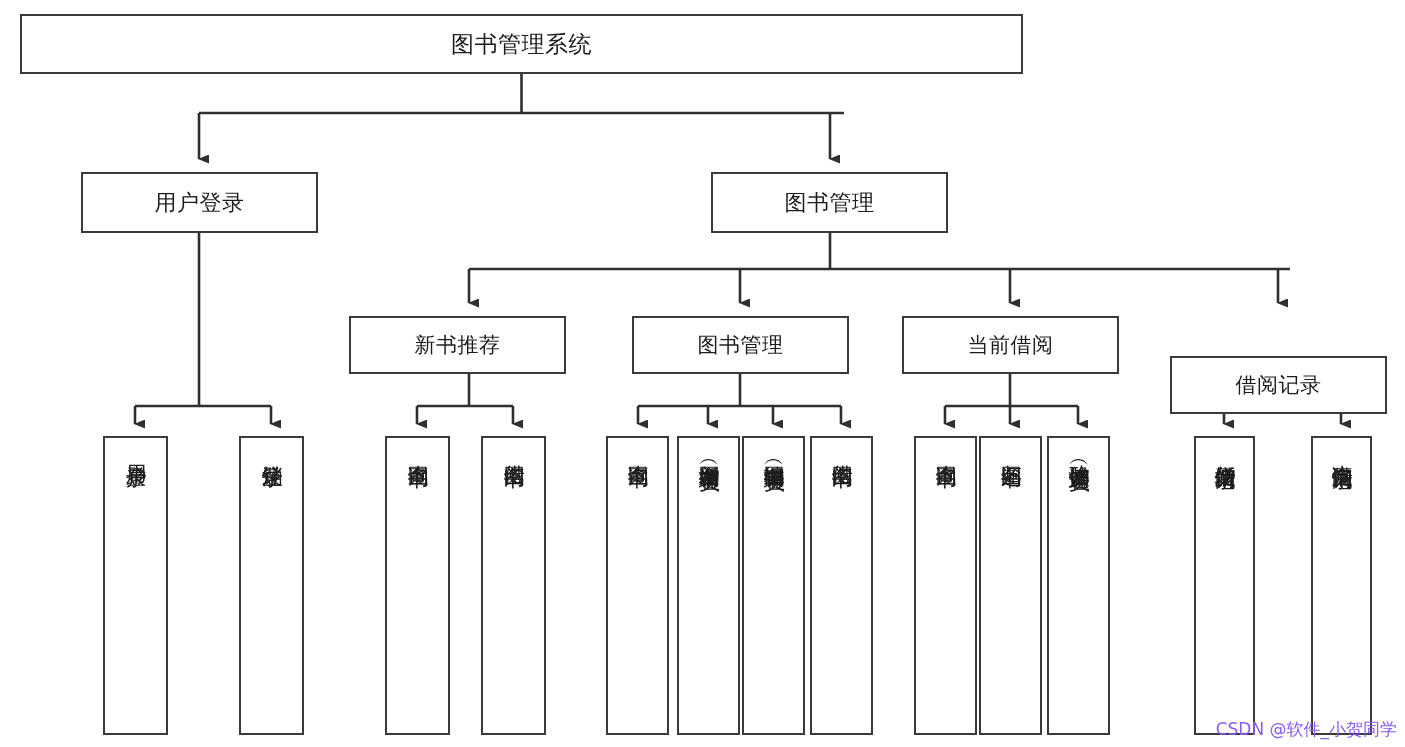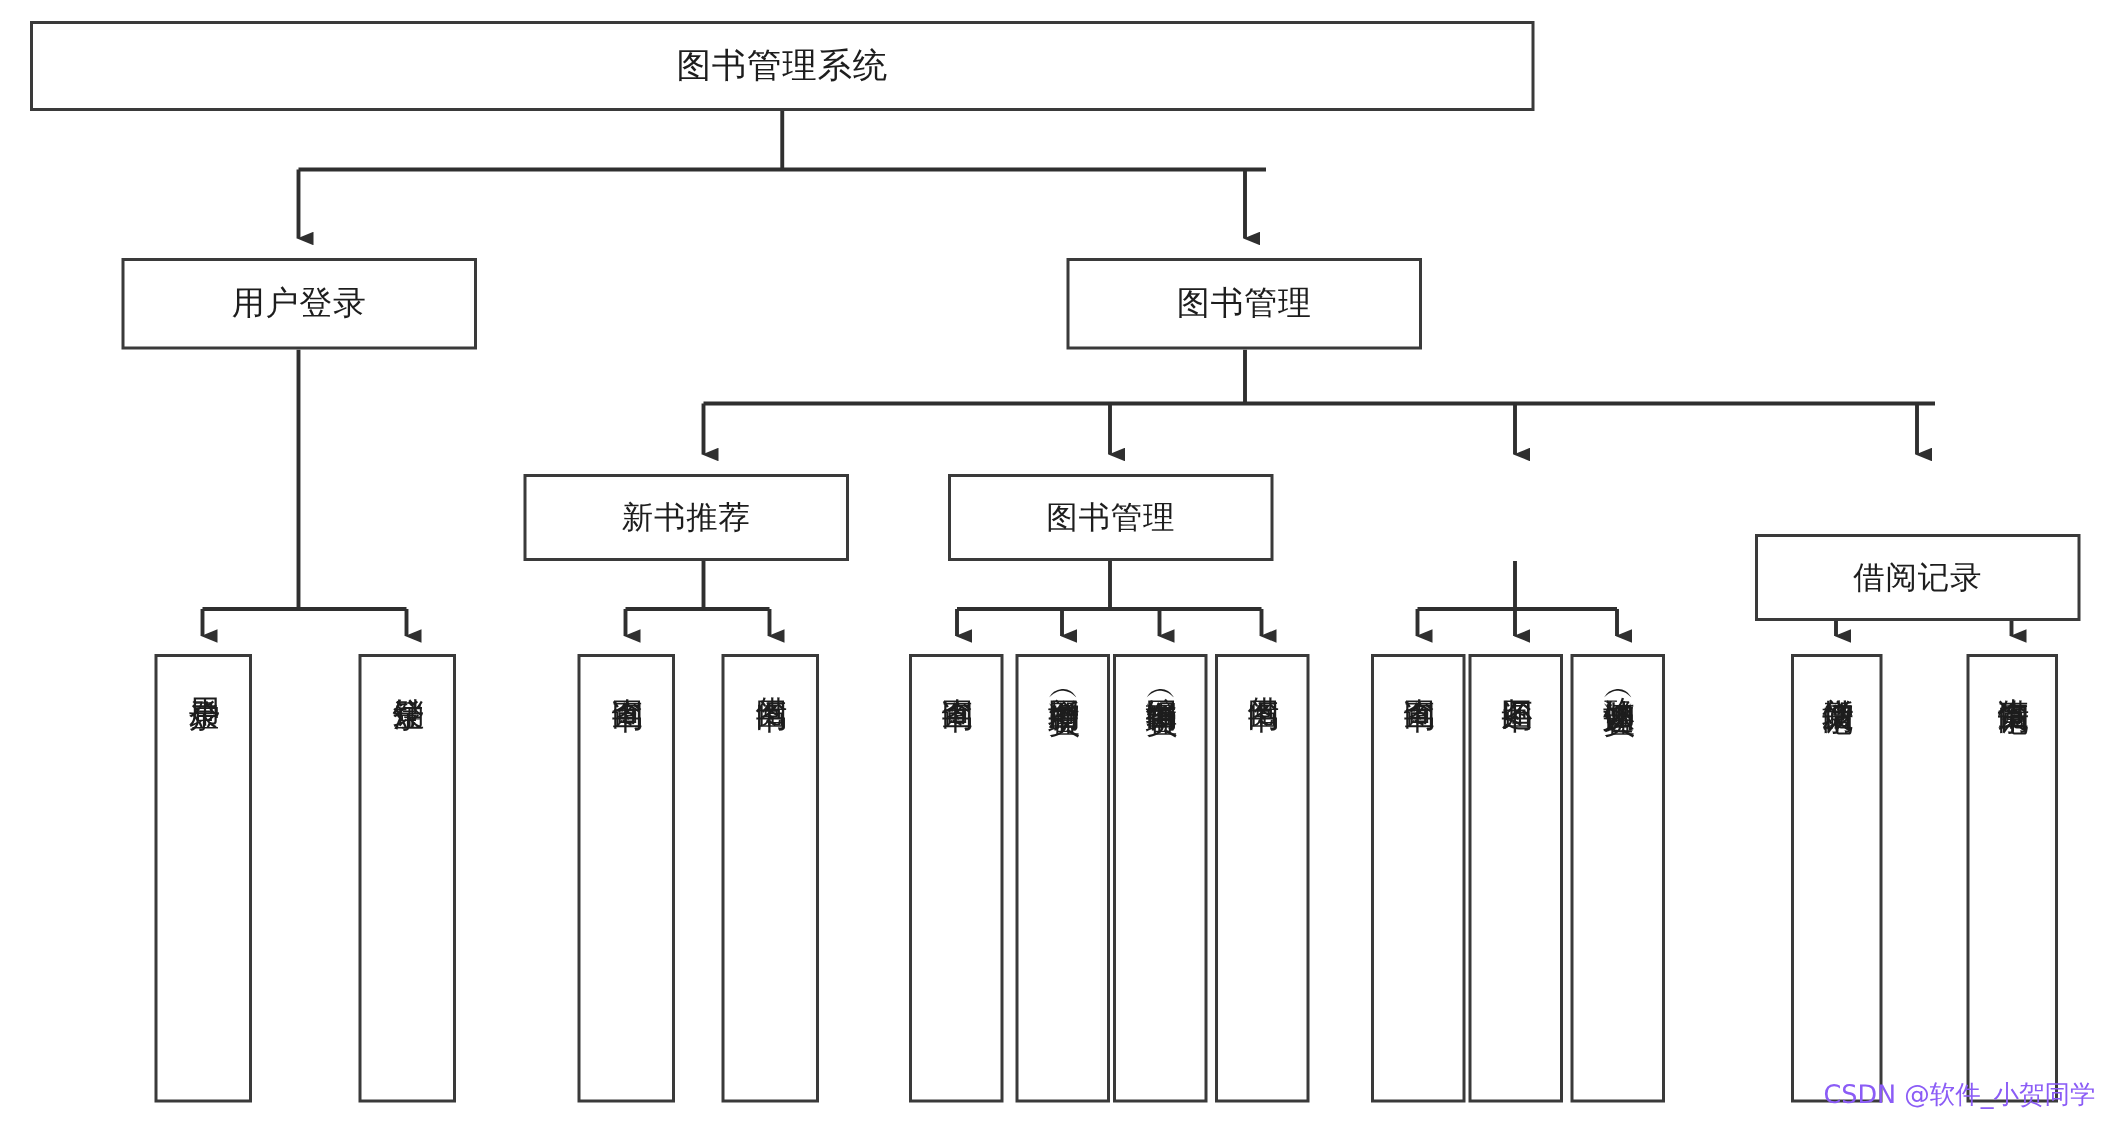--- a/index.html
+++ b/index.html
@@ -142,20 +142,23 @@
   </div>
 
   <div class="node node-l2" style="left:349px; top:316px; width:217px; height:58px;">
     <span class="node-label">新书推荐</span>
   </div>
 
   <div class="node node-l2" style="left:632px; top:316px; width:217px; height:58px;">
     <span class="node-label">图书管理</span>
   </div>
 
+  <div class="node node-l2" style="left:902px; top:316px; width:217px; height:58px;">
+    <span class="node-label">当前借阅</span>
+  </div>
 
   <div class="node node-l2" style="left:1170px; top:316px; width:217px; height:58px;margin-top:40px;">
     <span class="node-label">借阅记录</span>
   </div>
 
   <div class="node node-leaf" style="left:103px; top:436px; width:65px; height:299px;">
     <span class="node-label">用户登录</span>
   </div>
 
   <div class="node node-leaf" style="left:239px; top:436px; width:65px; height:299px;">

